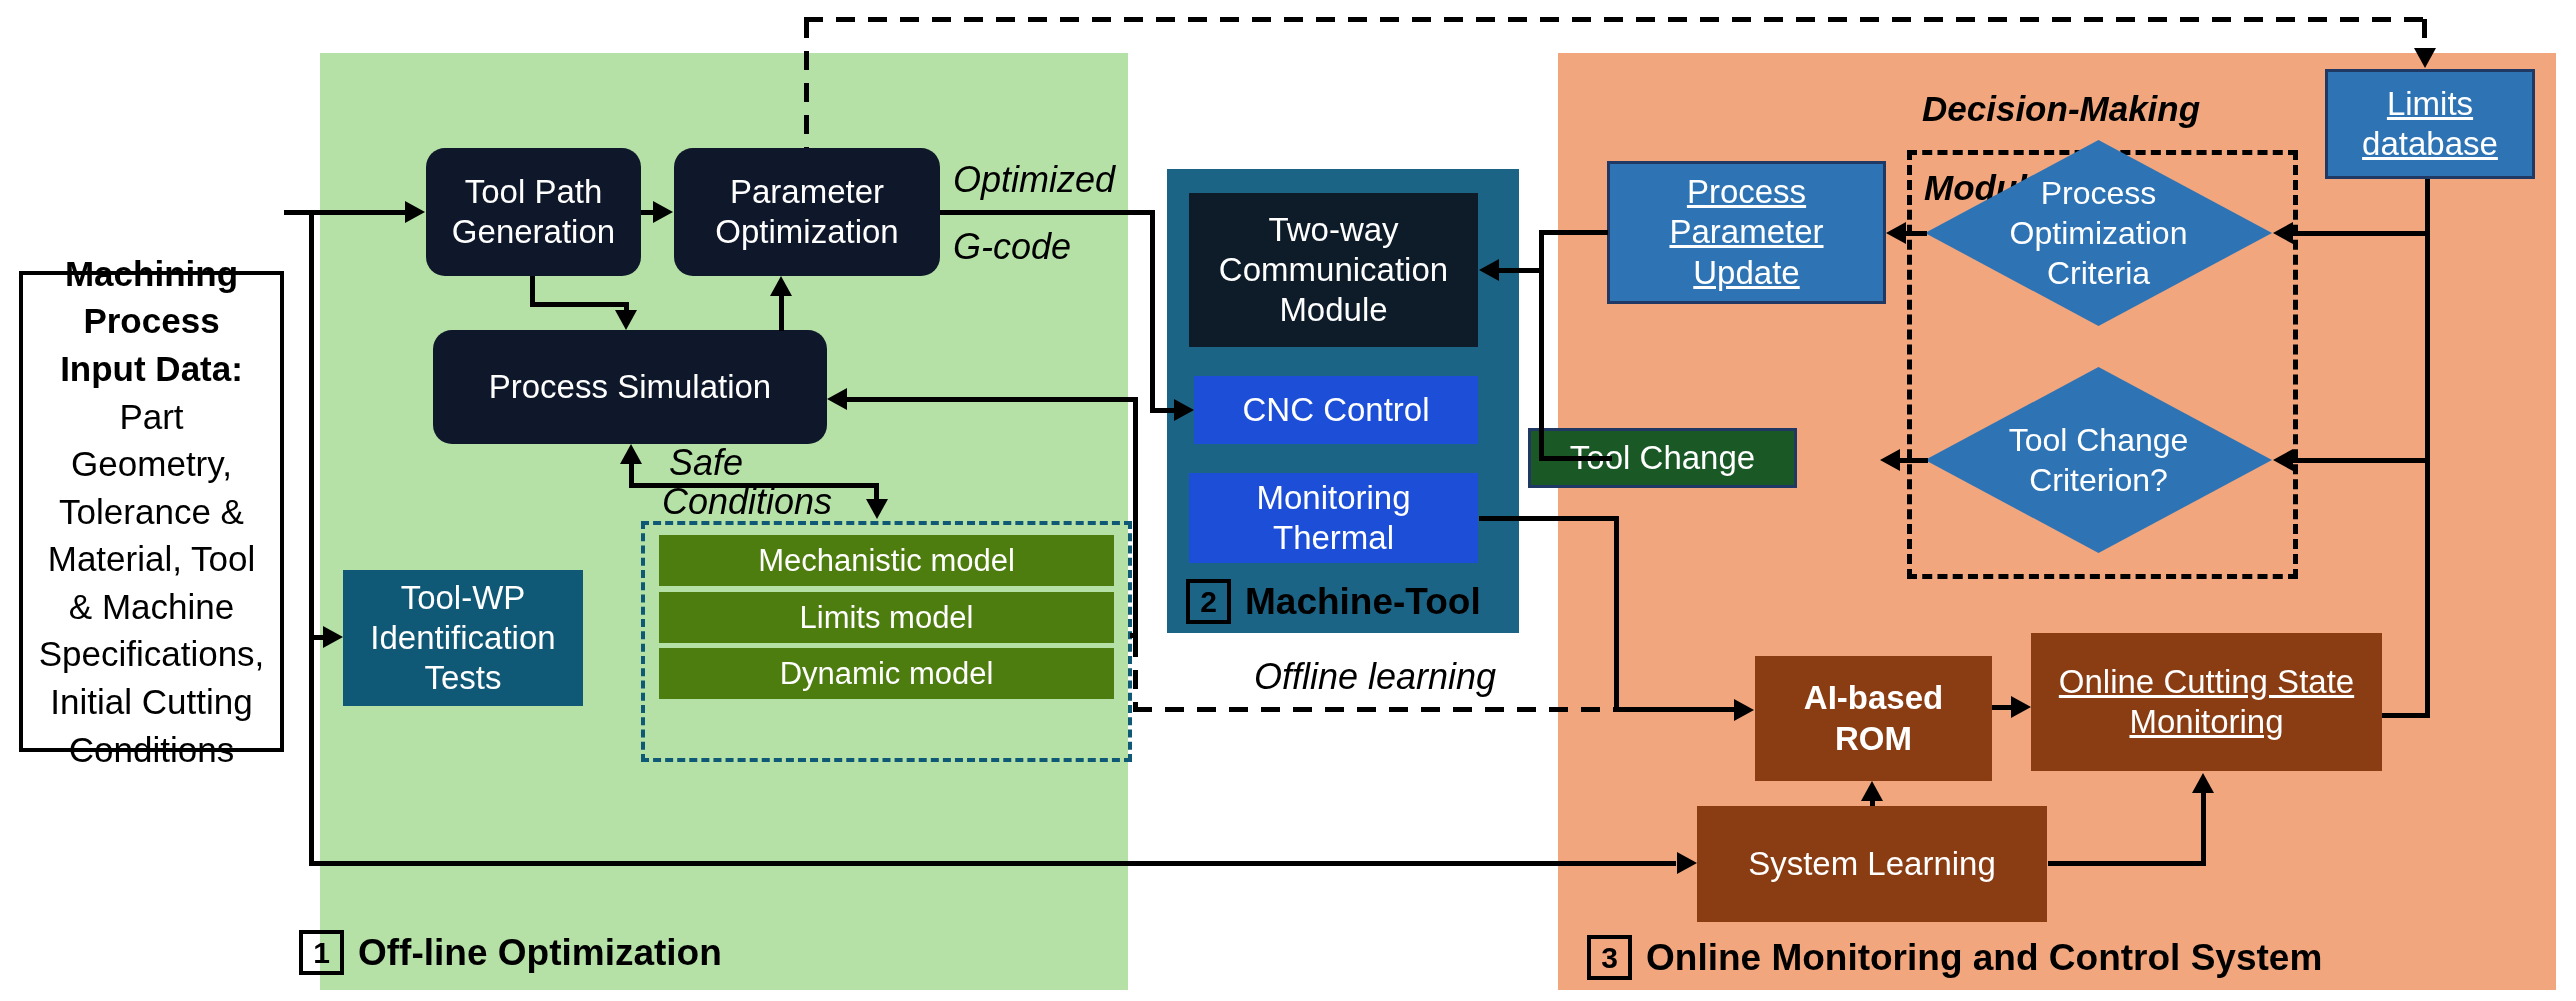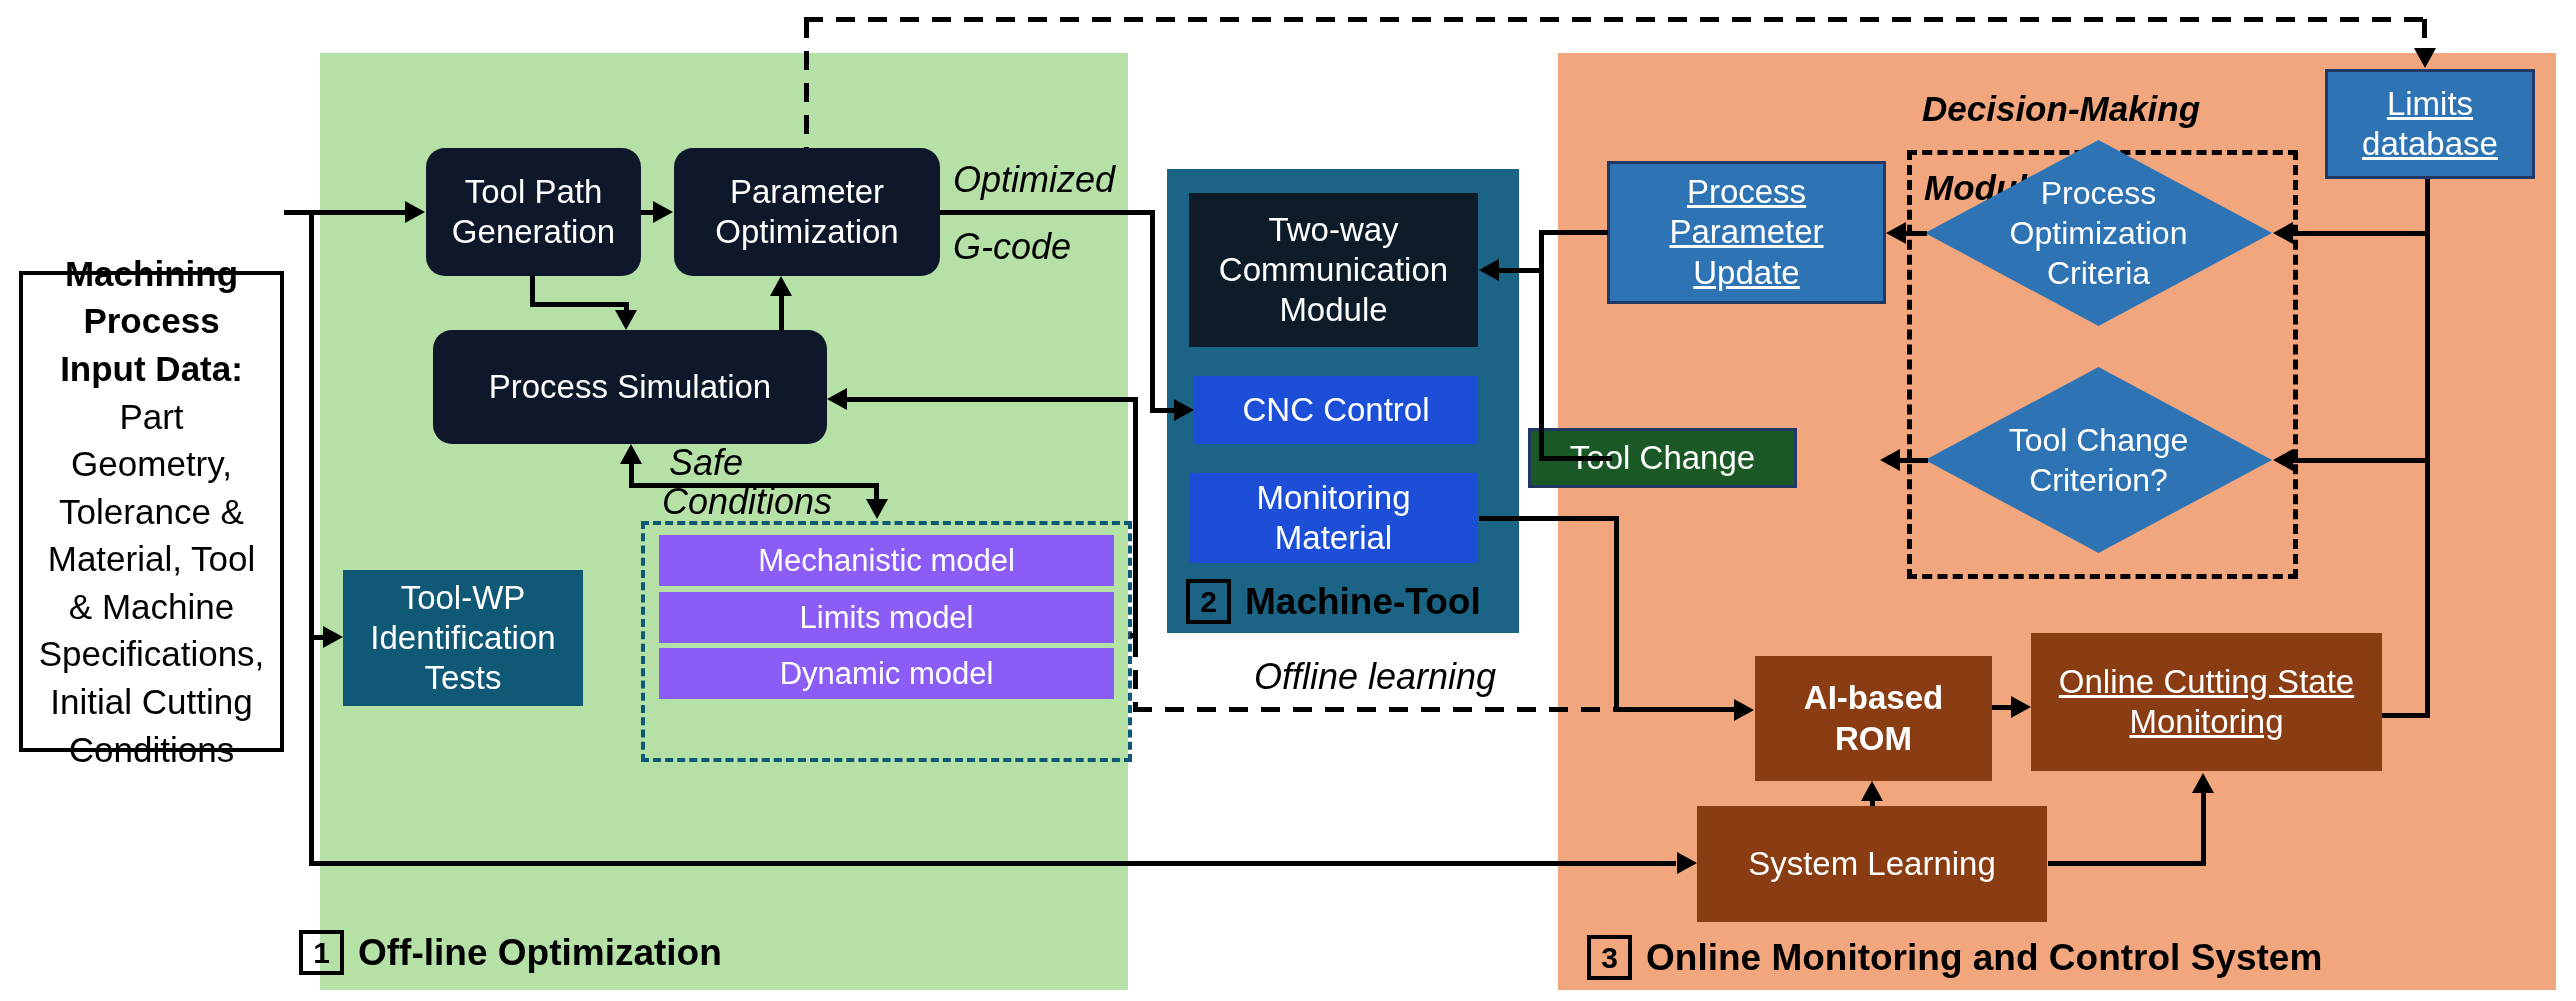--- a/index.html
+++ b/index.html
@@ -26,21 +26,21 @@
            display:flex;align-items:center;justify-content:center;}
   .diamond .dtxt{width:212px;text-align:center;color:#fff;font-size:32px;line-height:1.25;}
   .ln{position:absolute;background:#000;}
   .h{height:4.5px;} .v{width:4.5px;}
   .dash-h{position:absolute;height:5.1px;
           background:repeating-linear-gradient(90deg,#000 0 19px,transparent 19px 32px);}
   .dash-v{position:absolute;width:5.1px;
           background:repeating-linear-gradient(180deg,#000 0 19px,transparent 19px 32px);}
   .dashed-box{position:absolute;border:5.1px dashed #000;box-sizing:border-box;}
   .models-box{position:absolute;border:4.5px dashed #0F5876;box-sizing:border-box;}
-  .mrow{position:absolute;left:14px;right:14px;background:#8b5cf6;color:#fff;
+  .mrow{position:absolute;left:14px;right:14px;background:#4d7c0f;color:#fff;
         display:flex;align-items:center;justify-content:center;font-size:31px;}
   .ar{position:absolute;width:0;height:0;}
   .ar.r{border-top:11px solid transparent;border-bottom:11px solid transparent;border-left:20.6px solid #000;}
   .ar.l{border-top:11px solid transparent;border-bottom:11px solid transparent;border-right:20.6px solid #000;}
   .ar.d{border-left:11px solid transparent;border-right:11px solid transparent;border-top:20.6px solid #000;}
   .ar.u{border-left:11px solid transparent;border-right:11px solid transparent;border-bottom:20.6px solid #000;}
   .note{position:absolute;color:#000;font-style:italic;font-size:36px;white-space:nowrap;}
   .seclabel{position:absolute;display:flex;align-items:center;color:#000;}
   .numsq{border:4.5px solid #000;width:37px;height:37px;display:flex;align-items:center;
          justify-content:center;font-size:30px;font-weight:bold;flex:0 0 auto;}
@@ -91,21 +91,21 @@
       </div>
   </div>
 
   <div class="node commbox" style="left:1189px;top:193px;width:289px;height:154px;">
       <span style="width:257px;">Two-way Communication Module</span>
     </div>
   <div class="node graybox" style="left:1194px;top:376px;width:284px;height:68px;">
       <span>CNC Control</span>
     </div>
   <div class="node graybox" style="left:1189px;top:473px;width:289px;height:90px;">
-      <span style="width:212px;">Monitoring Material</span>
+      <span style="width:212px;">Monitoring Thermal</span>
     </div>
 
   <div class="dashed-box" style="left:1907px;top:150px;width:391px;height:429px;"></div>
   <div class="note bold" style="left:1922px;top:89px;font-size:35px;">Decision-Making</div>
   <div class="note bold" style="left:1924px;top:168px;font-size:35px;">Module</div>
 
   <div class="node bluebox" style="left:1607px;top:161px;width:279px;height:143px;box-sizing:border-box;">
       <span style="width:212px;">Process Parameter Update</span>
     </div>
   <div class="diamond" style="left:1925px;top:140px;width:347px;height:186px;">

